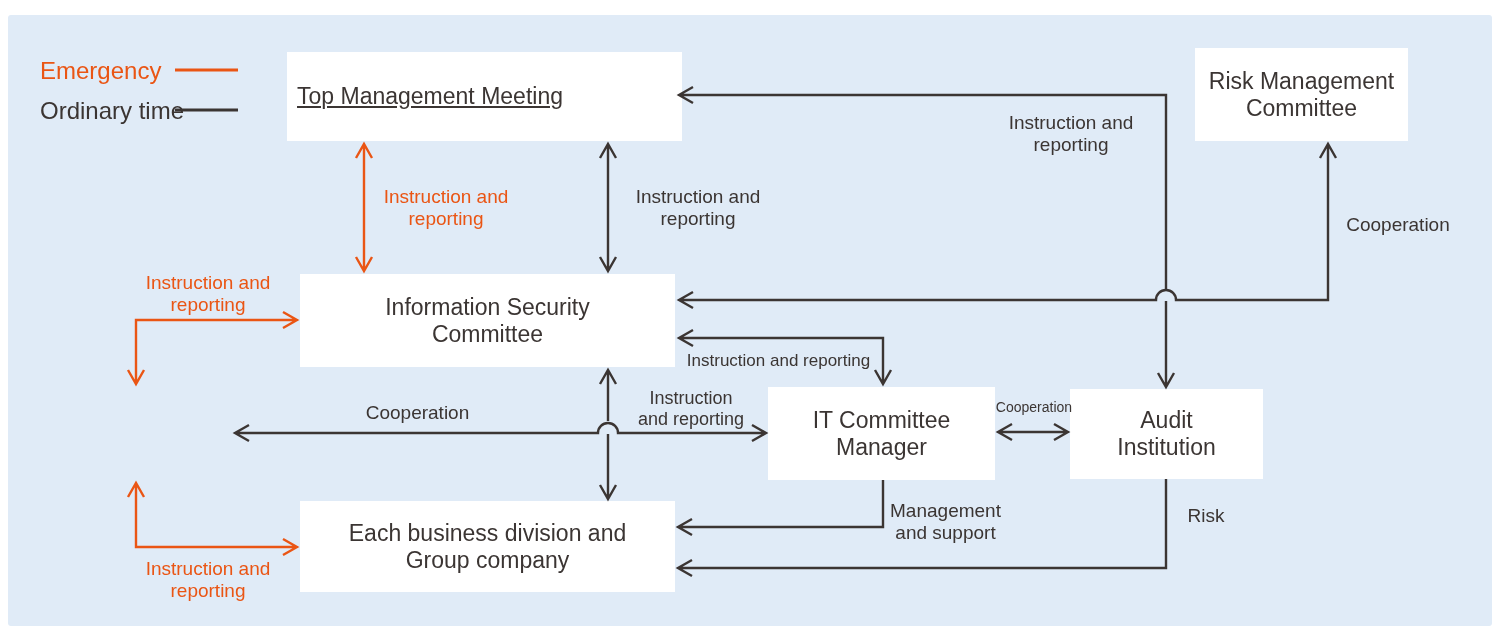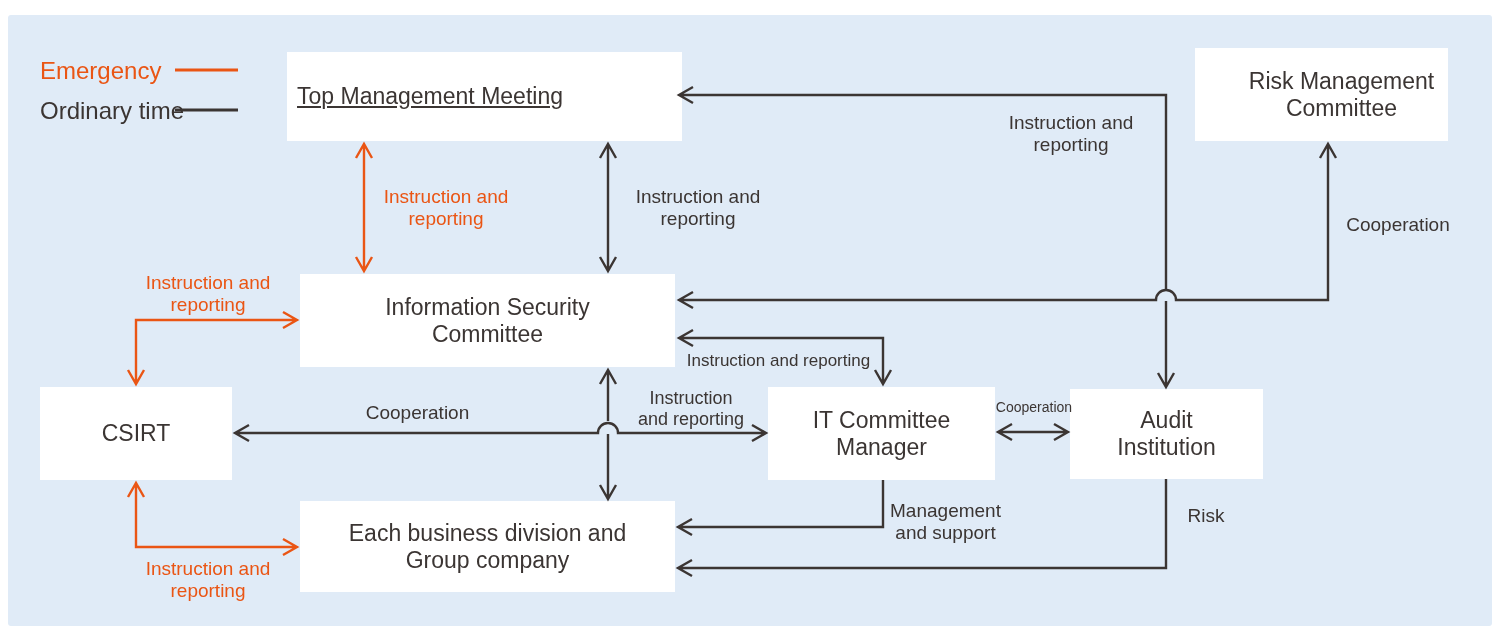--- a/index.html
+++ b/index.html
@@ -26,21 +26,21 @@
     font-size:23px;line-height:27px;font-weight:500;
   }
   .box .inner{display:block;}
   .b-tmm{left:287px;top:52px;width:395px;height:89px;justify-content:flex-start;}
   .b-tmm .lblzone{position:absolute;left:0;top:0;width:286px;height:89px;display:flex;align-items:center;justify-content:center;text-decoration:underline;}
   .b-president{
     left:573px;top:53px;width:103px;height:83px;
     background:var(--c-president_bg);color:#ffffff;font-size:18px;line-height:21px;font-weight:400;
   }
   .b-president .inner{width:84px;}
-  .b-rmc{left:1195px;top:48px;width:213px;height:93px;padding-left:40px;}
+  .b-rmc{left:1195px;top:48px;width:213px;height:93px;}
   .b-rmc .inner{width:230px;}
   .b-isc{left:300px;top:274px;width:375px;height:93px;}
   .b-isc .inner{width:250px;}
   .b-csirt{left:40px;top:387px;width:192px;height:93px;}
   .b-itops{left:768px;top:387px;width:227px;height:93px;}
   .b-itops .inner{width:165px;}
   .b-audit{left:1070px;top:389px;width:193px;height:90px;}
   .b-audit .inner{width:115px;text-align:center;}
   .b-division{left:300px;top:501px;width:375px;height:91px;}
   .b-division .inner{width:310px;}
@@ -83,23 +83,20 @@
     <div class="lblzone">
         <span class="inner">Top Management Meeting</span>
       </div>
   </div>
   <div class="box b-rmc">
     <span class="inner">Risk Management Committee</span>
   </div>
   <div class="box b-isc">
     <span class="inner">Information Security Committee</span>
   </div>
-  <div class="box b-csirt">
-    <span class="inner">CSIRT</span>
-  </div>
   <div class="box b-itops">
     <span class="inner">IT Committee Manager</span>
   </div>
   <div class="box b-audit">
     <span class="inner">Audit Institution</span>
   </div>
   <div class="box b-division">
     <span class="inner">Each business division and Group company</span>
   </div>
 

